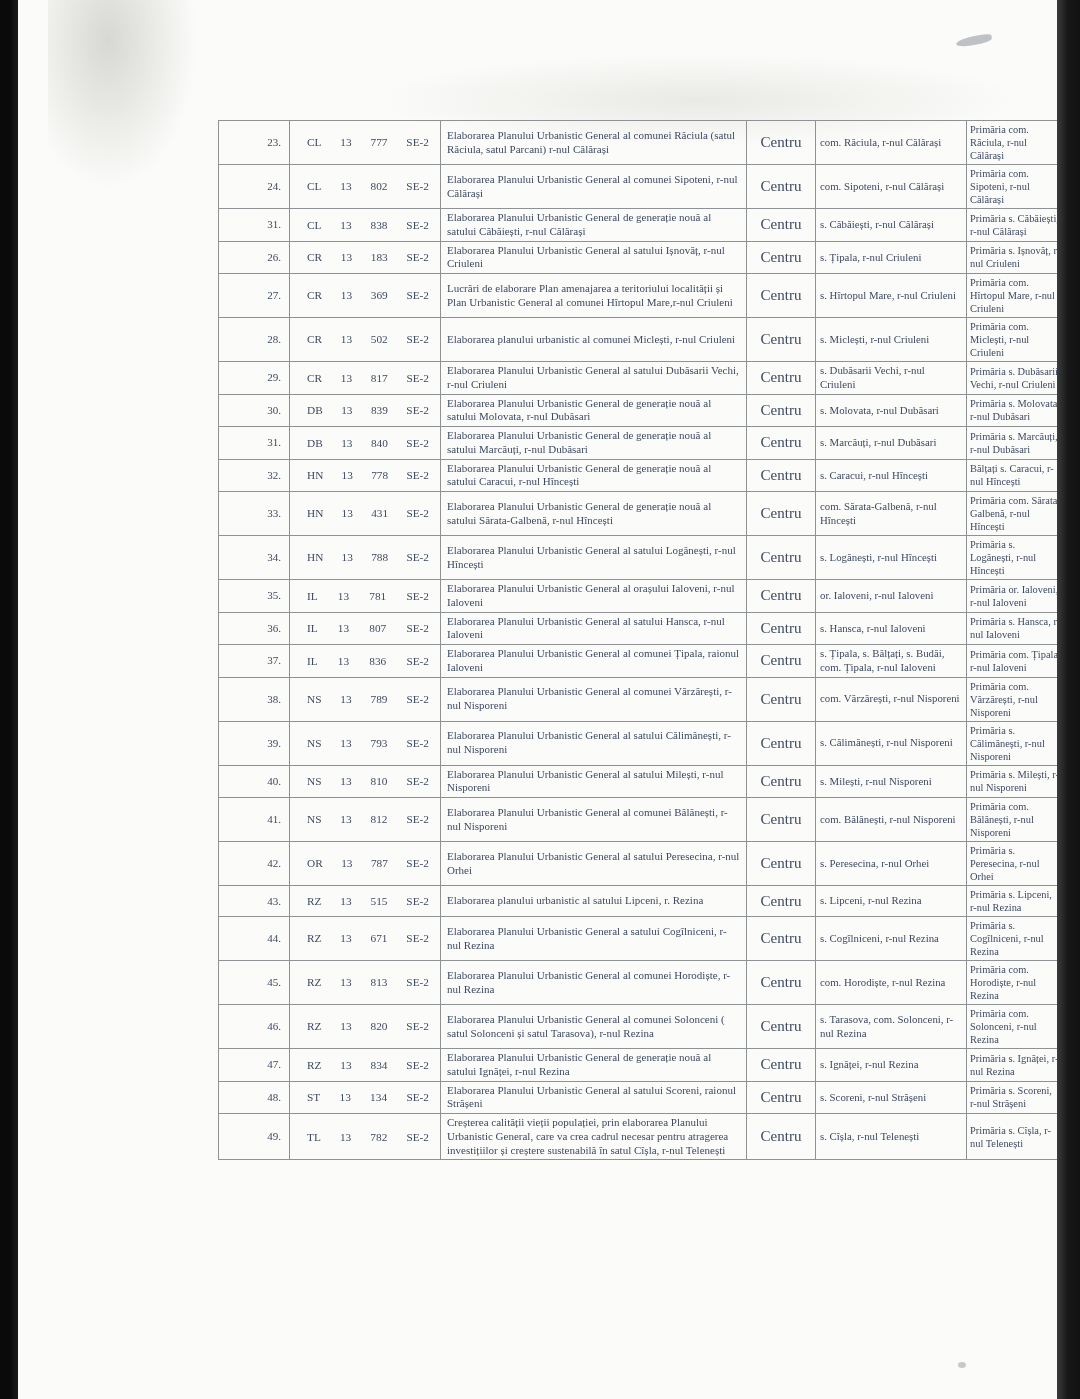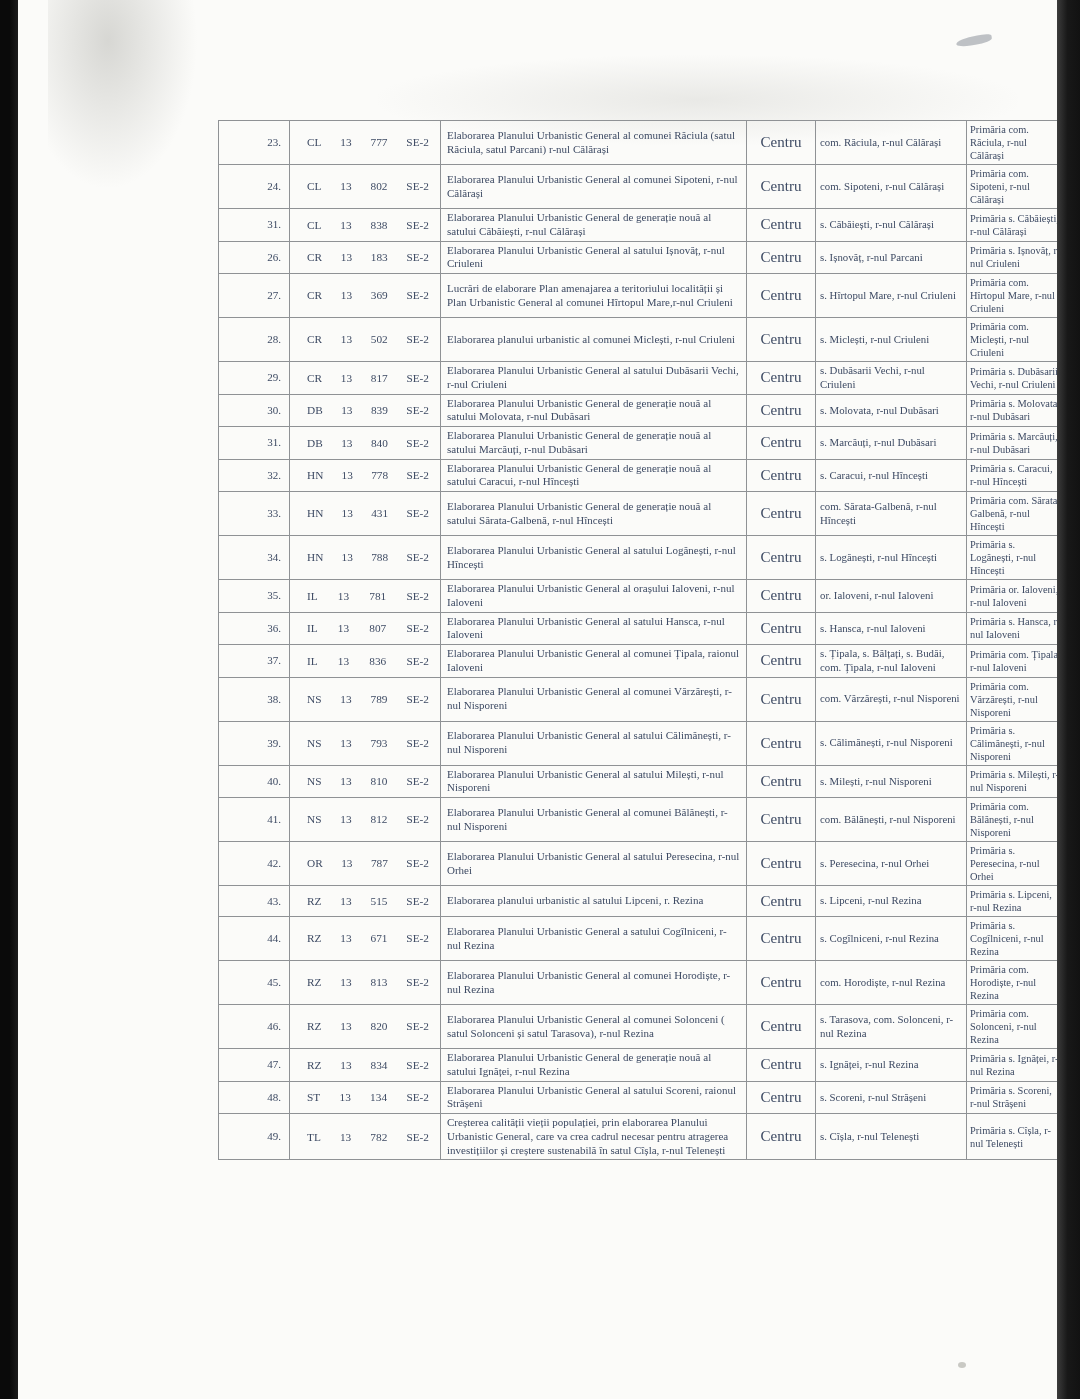--- a/index.html
+++ b/index.html
@@ -122,21 +122,21 @@
     <td class="c-code">
       <div class="codes">
         <span>CR</span>
         <span>13</span>
         <span>183</span>
         <span>SE-2</span>
       </div>
     </td>
     <td class="c-desc">Elaborarea Planului Urbanistic General al satului Ișnovăț, r-nul Criuleni</td>
     <td class="c-region">Centru</td>
-    <td class="c-loc">s. Ișnovăț, r-nul Parcani</td>
+    <td class="c-loc">s. Țipala, r-nul Criuleni</td>
     <td class="c-app">Primăria s. Ișnovăț, r-nul Criuleni</td>
   </tr>
 
   <tr>
     <td class="c-no">27.</td>
     <td class="c-code">
       <div class="codes">
         <span>CR</span>
         <span>13</span>
         <span>369</span>
@@ -219,21 +219,21 @@
       <div class="codes">
         <span>HN</span>
         <span>13</span>
         <span>778</span>
         <span>SE-2</span>
       </div>
     </td>
     <td class="c-desc">Elaborarea Planului Urbanistic General de generație nouă al satului Caracui, r-nul Hîncești</td>
     <td class="c-region">Centru</td>
     <td class="c-loc">s. Caracui, r-nul Hîncești</td>
-    <td class="c-app">Primăria s. Caracui, r-nul Hîncești</td>
+    <td class="c-app">Bălțați s. Caracui, r-nul Hîncești</td>
   </tr>
 
   <tr>
     <td class="c-no">33.</td>
     <td class="c-code">
       <div class="codes">
         <span>HN</span>
         <span>13</span>
         <span>431</span>
         <span>SE-2</span>

